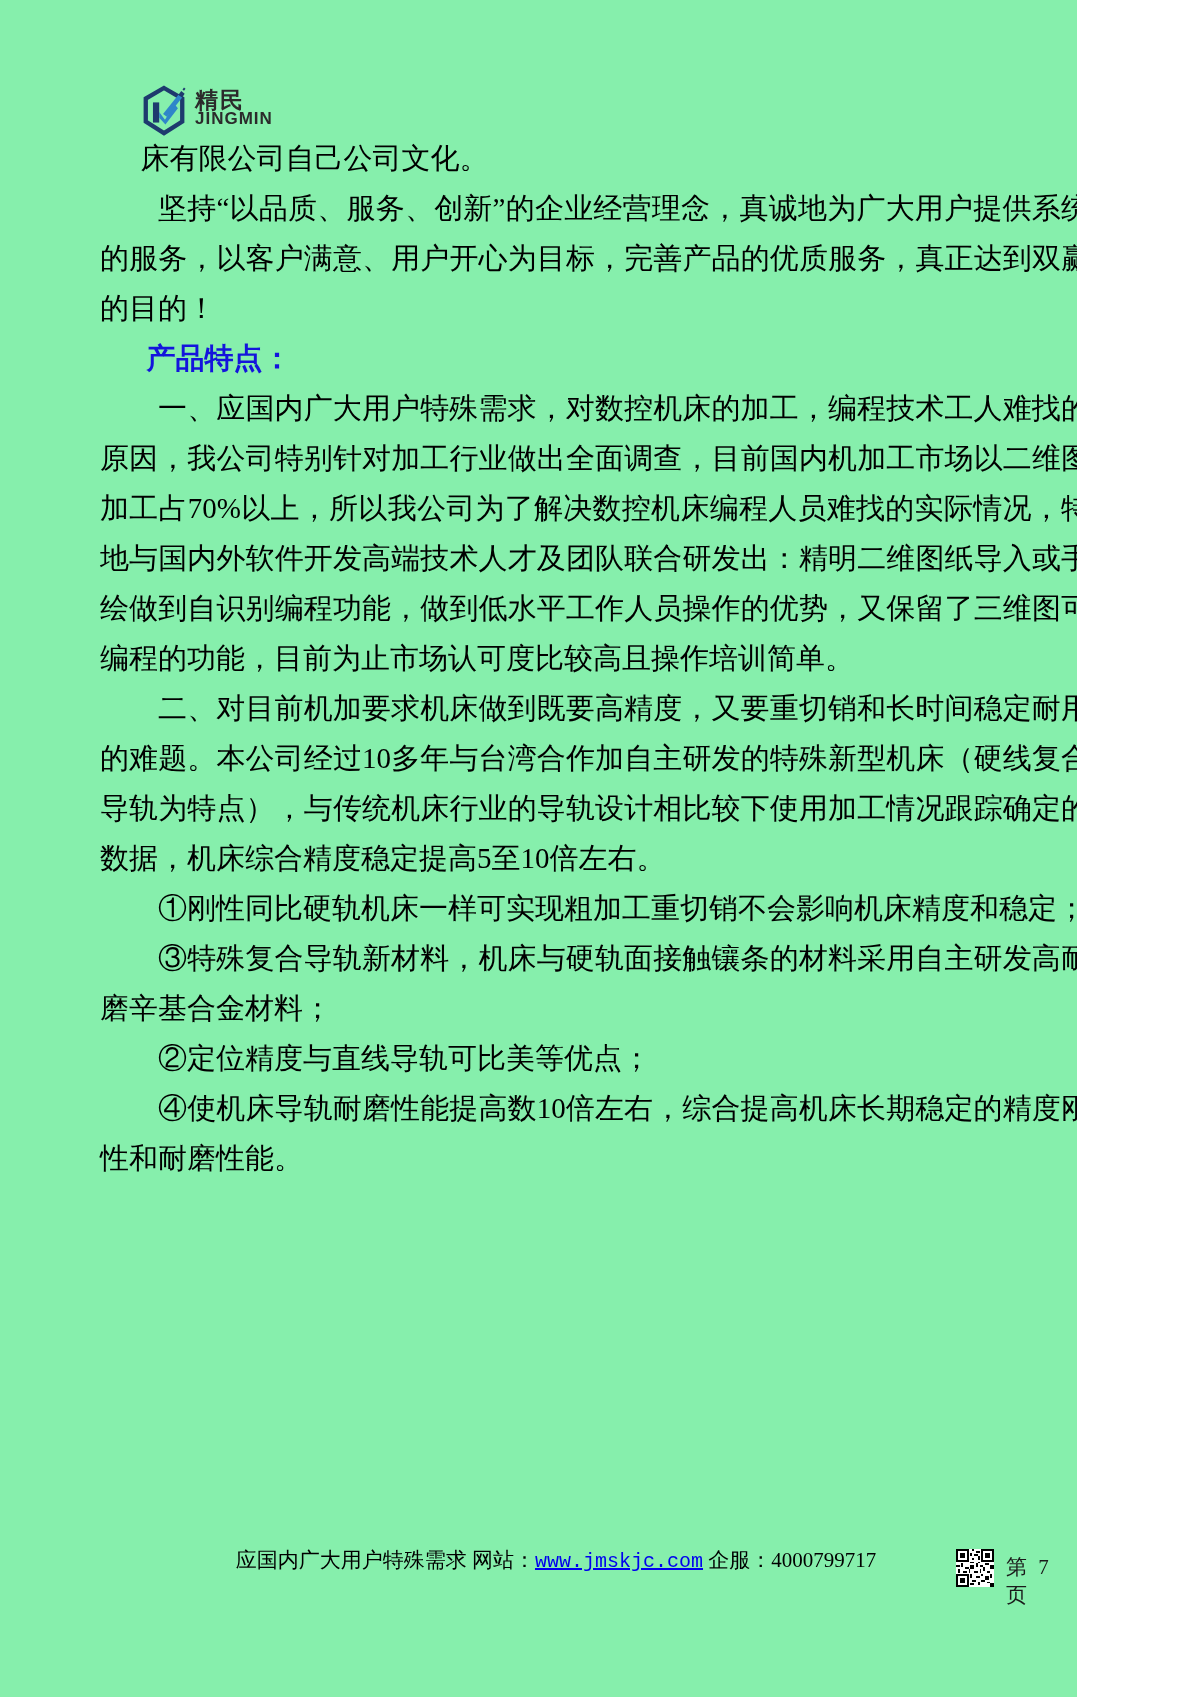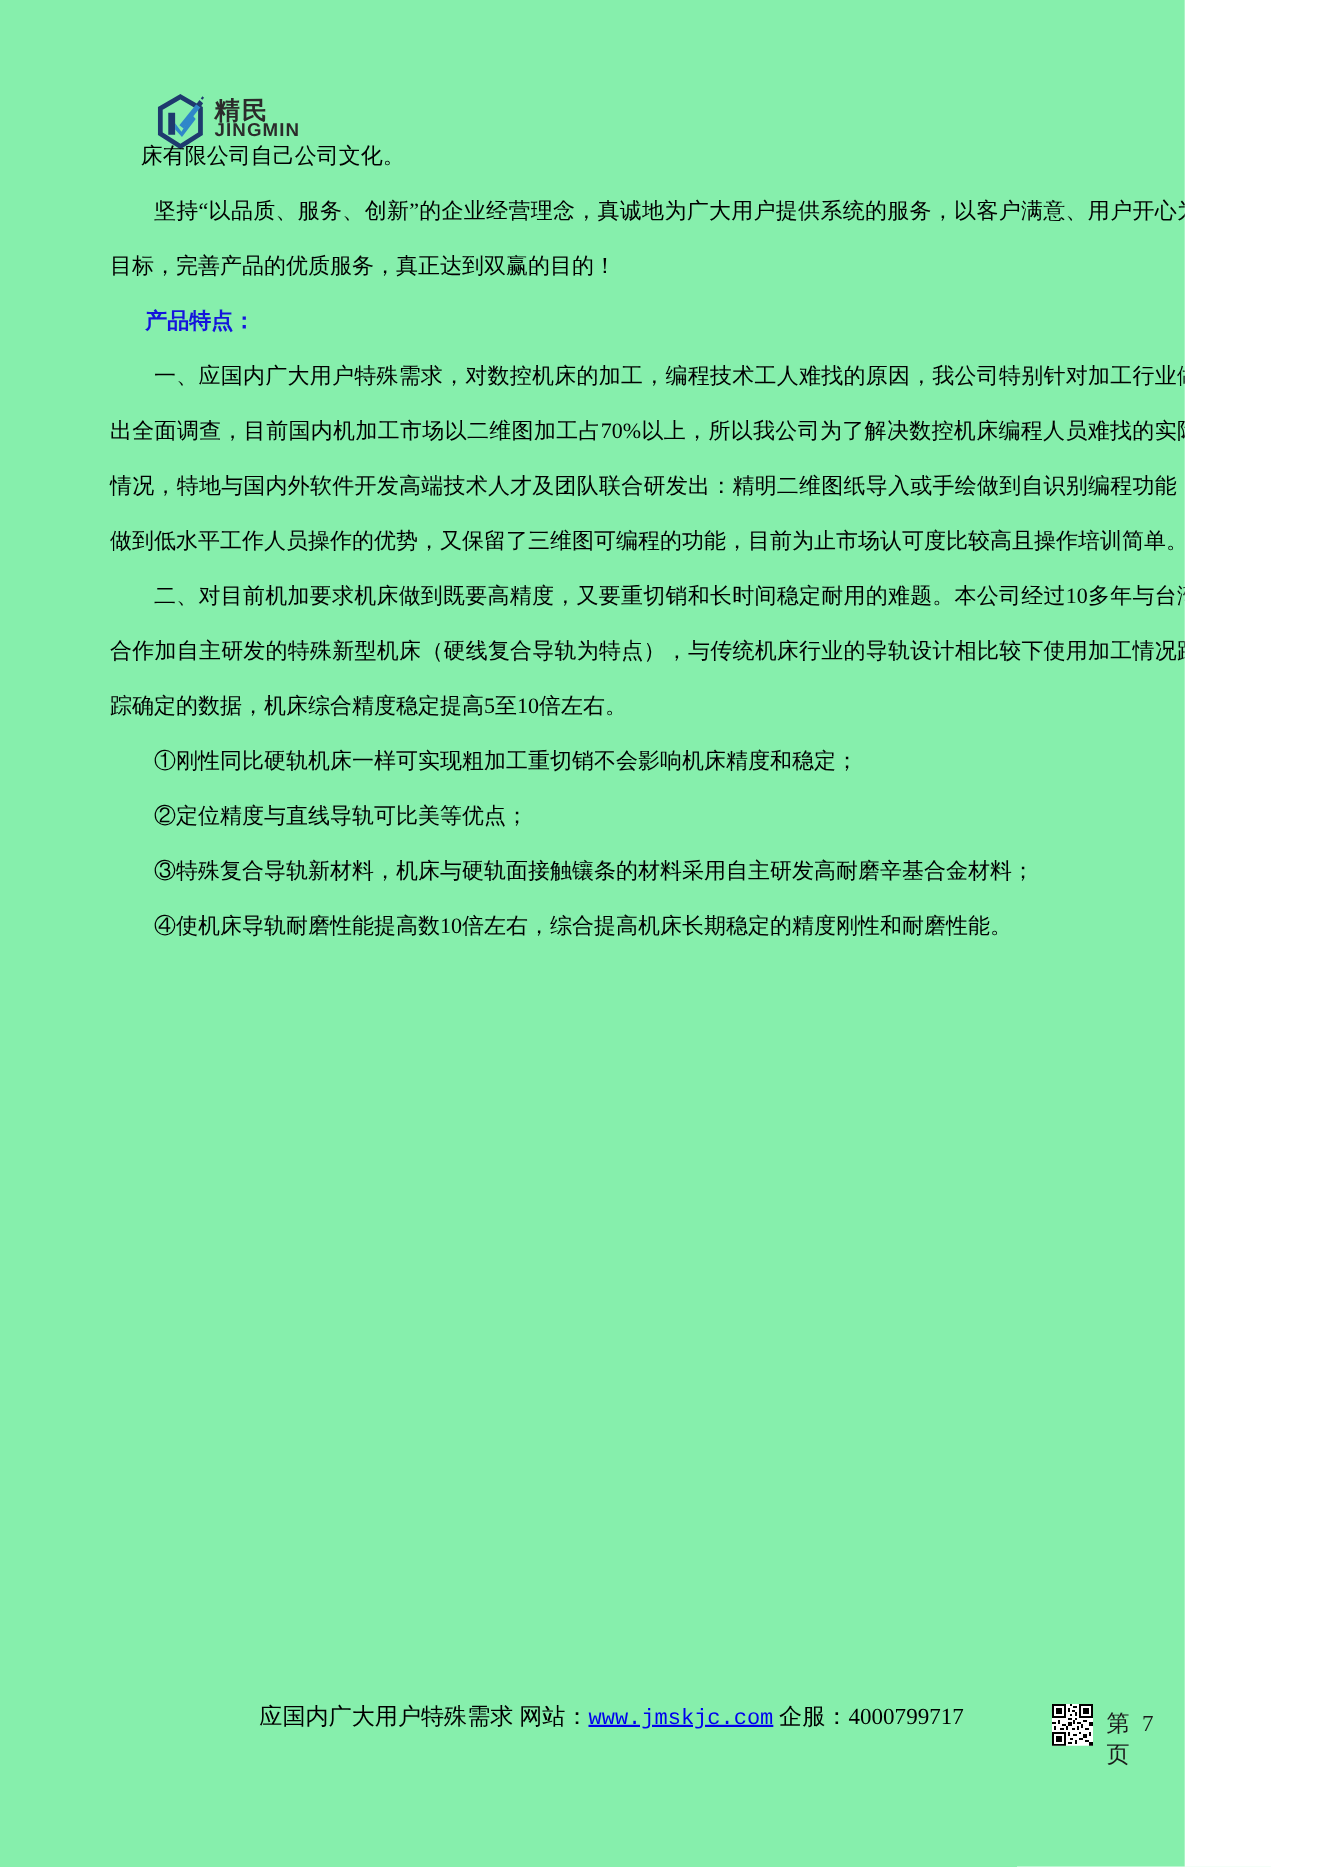--- a/index.html
+++ b/index.html
@@ -26,22 +26,22 @@
     color:#2b2b2b; letter-spacing:2px;
   }
   .logo-en {
     font-family:"Liberation Sans","DejaVu Sans",sans-serif;
     font-weight:bold; font-size:17px; line-height:13px;
     color:#2b2b2b; letter-spacing:1px;
   }
 
   
   .doc-body {
-    position:absolute; left:100px; top:117px; width:990px;
-    font-size:20px; line-height:50px;
+    position:absolute; left:100px; top:133px; width:990px;
+    font-size:29px; line-height:50px;
     text-align:justify;
     text-align-last:left;
     word-break:break-all;
   }
   .doc-body p { margin:0; }
   .indent-sm  { text-indent:1.4em; }
   .indent-std { text-indent:2em; }
   .heading-blue {
     color:#1414dc; font-weight:bold; text-indent:1.6em;
   }
@@ -92,22 +92,22 @@
     </div>
   </div>
 
   <div class="doc-body">
     <p class="indent-sm">床有限公司自己公司文化。</p>
     <p class="indent-std">坚持“以品质、服务、创新”的企业经营理念，真诚地为广大用户提供系统的服务，以客户满意、用户开心为目标，完善产品的优质服务，真正达到双赢的目的！</p>
     <p class="heading-blue">产品特点：</p>
     <p class="indent-std">一、应国内广大用户特殊需求，对数控机床的加工，编程技术工人难找的原因，我公司特别针对加工行业做出全面调查，目前国内机加工市场以二维图加工占70%以上，所以我公司为了解决数控机床编程人员难找的实际情况，特地与国内外软件开发高端技术人才及团队联合研发出：精明二维图纸导入或手绘做到自识别编程功能，做到低水平工作人员操作的优势，又保留了三维图可编程的功能，目前为止市场认可度比较高且操作培训简单。</p>
     <p class="indent-std">二、对目前机加要求机床做到既要高精度，又要重切销和长时间稳定耐用的难题。本公司经过10多年与台湾合作加自主研发的特殊新型机床（硬线复合导轨为特点），与传统机床行业的导轨设计相比较下使用加工情况跟踪确定的数据，机床综合精度稳定提高5至10倍左右。</p>
     <p class="indent-std">①刚性同比硬轨机床一样可实现粗加工重切销不会影响机床精度和稳定；</p>
+    <p class="indent-std">③特殊复合导轨新材料，机床与硬轨面接触镶条的材料采用自主研发高耐磨辛基合金材料；</p>
     <p class="indent-std">②定位精度与直线导轨可比美等优点；</p>
-    <p class="indent-std">③特殊复合导轨新材料，机床与硬轨面接触镶条的材料采用自主研发高耐磨辛基合金材料；</p>
     <p class="indent-std">④使机床导轨耐磨性能提高数10倍左右，综合提高机床长期稳定的精度刚性和耐磨性能。</p>
   </div>
 
   <div class="footer">
     <div>
       <span>应国内广大用户特殊需求</span><span> 网站：</span><a href="#" class="link">www.jmskjc.com</a><span> 企服：</span><span>4000799717</span>
     </div>
   </div>
 
   <svg class="qr" viewBox="0 0 21 21" shape-rendering="crispEdges">

